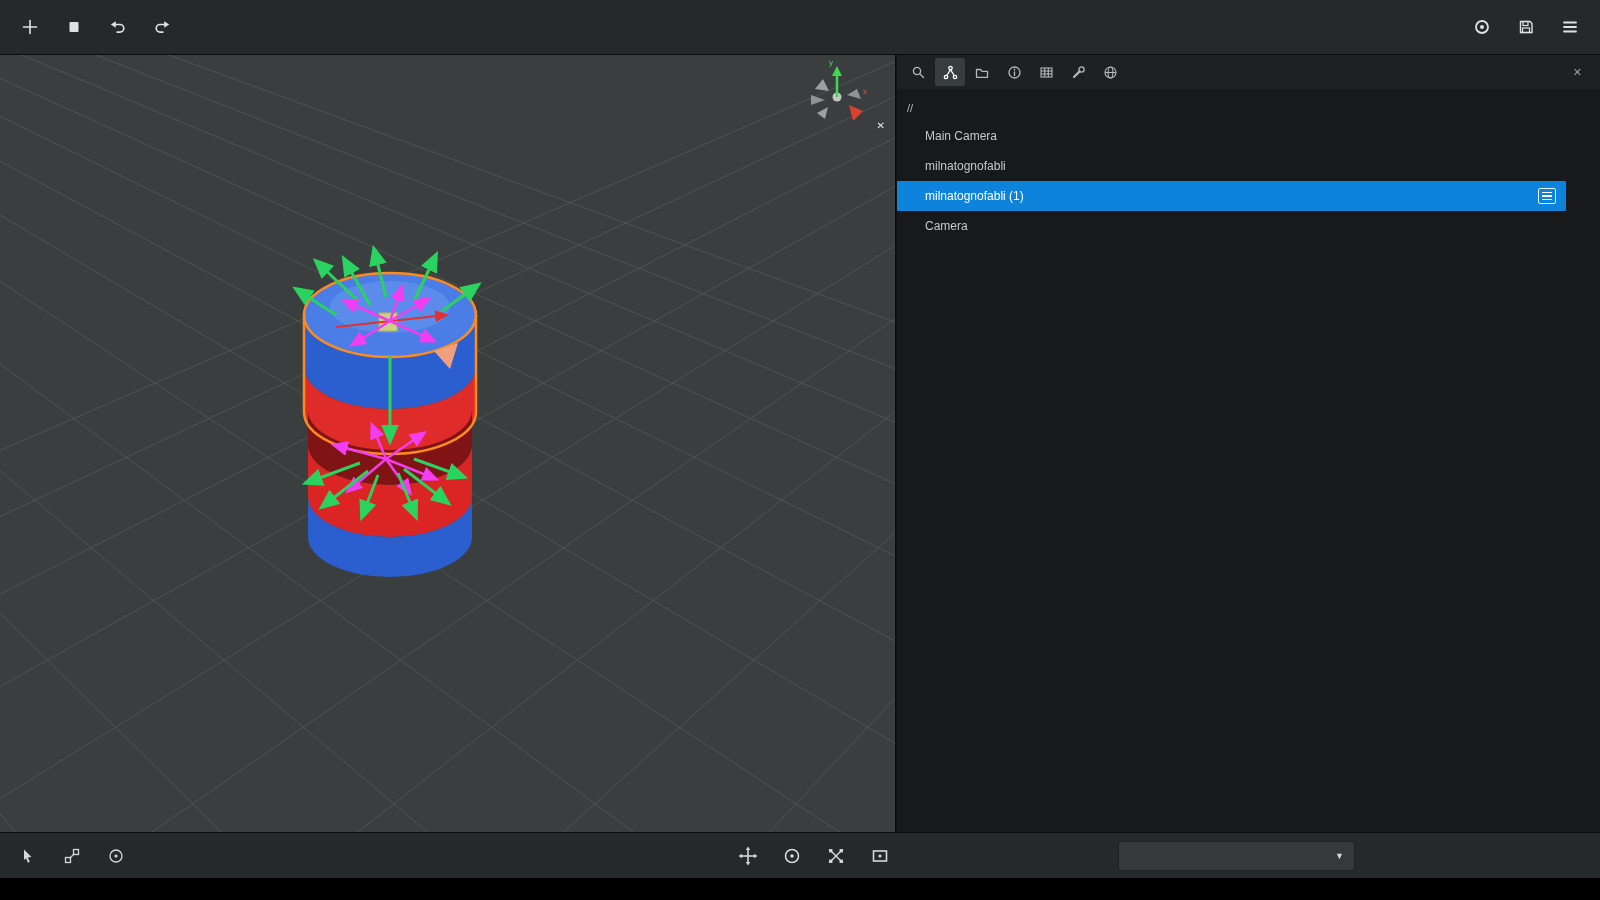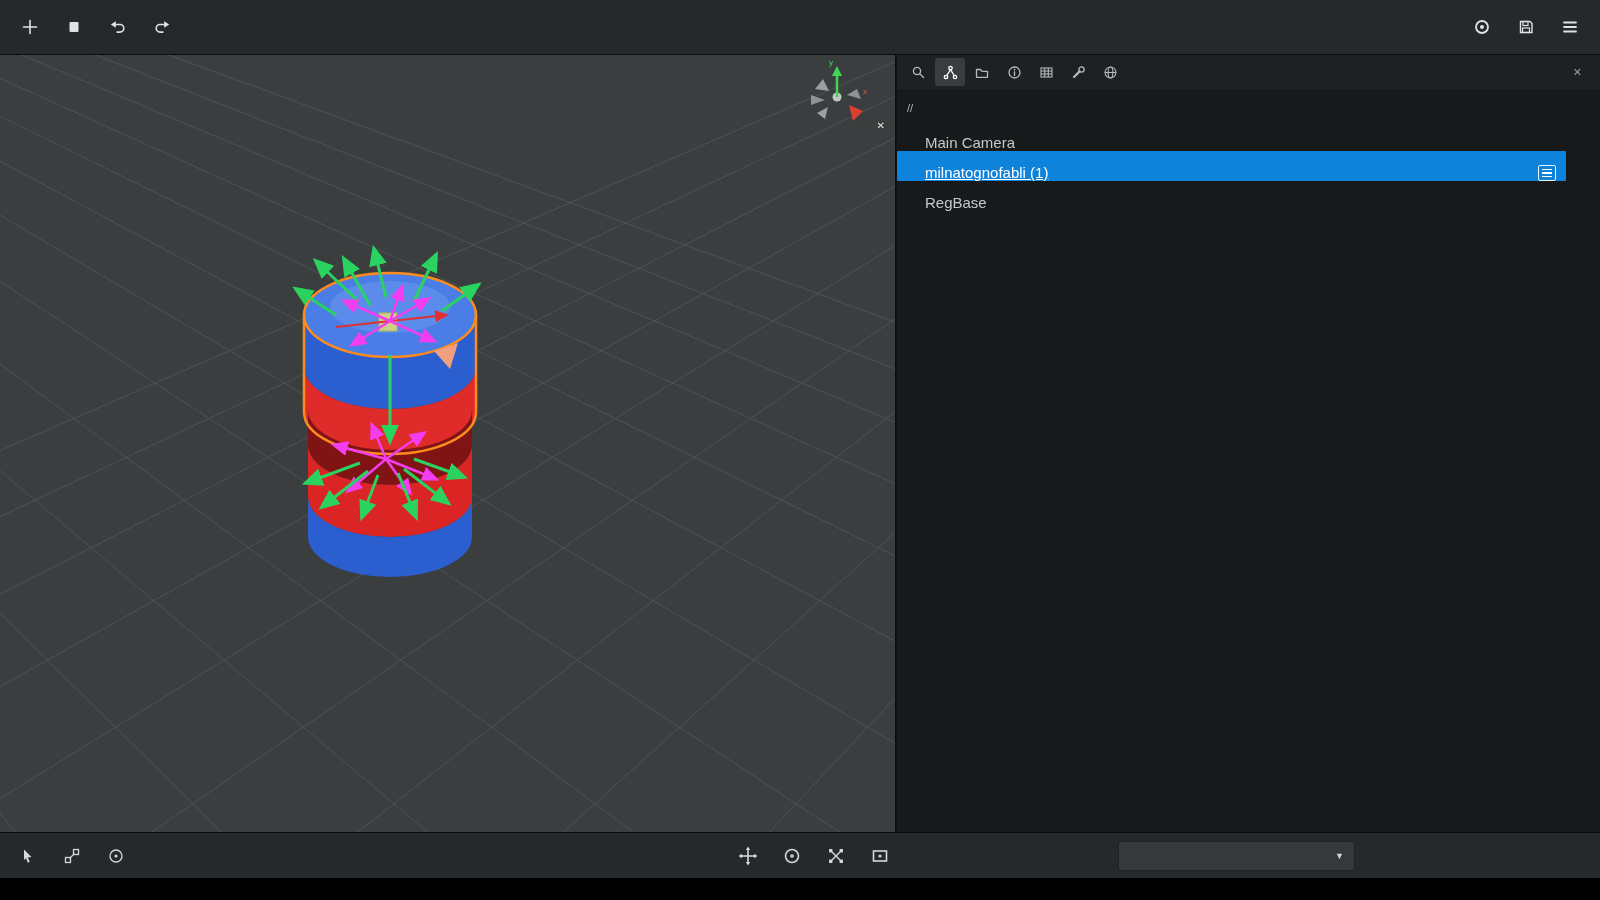--- a/index.html
+++ b/index.html
@@ -34,23 +34,23 @@
   .tab { width:30px; height:28px; display:flex; align-items:center; justify-content:center;
          border:none; background:none; border-radius:3px; cursor:pointer; }
   .tab.active { background:#383e40; }
   .tab svg { stroke:#b4b8b9; }
   .tab.active svg { stroke:#fff; }
   .tab-close { margin-left:auto; margin-right:12px; background:none; border:none;
                color:#9da1a2; font-size:11px; cursor:pointer; }
 
   .list { padding-top:6px; }
   .h-root { height:26px; line-height:26px; padding-left:10px; color:#b4b8b9; font-size:11px; }
-  .h-row { height:30px; display:flex; align-items:flex-end; padding-left:28px; color:#c6c9ca;
-           font-size:15px; cursor:default; }
-  .h-row.selected { background:#0d83dc; color:#fff; margin-right:34px; padding-right:10px; border-radius:1px;text-decoration:underline; }
+  .h-row { height:30px; display:flex; align-items:center; padding-left:28px; color:#c6c9ca;
+           font-size:12px; cursor:default; }
+  .h-row.selected { background:#0d83dc; color:#fff; margin-right:34px; padding-right:10px; border-radius:1px; }
   .row-menu { margin-left:auto; display:flex; flex-direction:column; gap:2px; padding:3px 3px;
               border:1px solid rgba(255,255,255,.9); border-radius:2px; cursor:pointer; }
   .row-menu i { display:block; width:10px; height:1.5px; background:#fff; }
 
   
   .bottombar { position:absolute; left:0; top:832px; width:1600px; height:46px; background:#26292b;
                border-top:1px solid #0b0c0c; }
   .bb-left { position:absolute; left:10px; top:0; height:46px; display:flex; align-items:center; gap:8px; }
   .bb-center { position:absolute; left:730px; top:0; height:46px; display:flex; align-items:center; gap:8px; }
   .dropdown { position:absolute; left:1118px; top:8px; width:237px; height:30px; background:#35393b;
@@ -291,30 +291,33 @@
         </svg>
       </button>
       <button class="tab-close">✕</button>
     </div>
 
     <div class="list">
       <div class="h-root">//</div>
       <div class="h-row">
         <span>Main Camera</span>
       </div>
+      <div class="h-row">
+        <span>milnatognofabli</span>
+      </div>
       <div class="h-row selected">
         <span>milnatognofabli (1)</span>
         <span class="row-menu">
             <i></i>
             <i></i>
             <i></i>
           </span>
       </div>
       <div class="h-row">
-        <span>RegBase</span>
+        <span>Camera</span>
       </div>
     </div>
   </aside>
 
   <footer class="bottombar">
     <div class="bb-left">
       <button class="icon-btn">
         <svg width="18" height="18">
           <polygon points="5,2.5 12.5,10 8.8,10.4 10.8,14.8 8.9,15.7 7,11.2 5,13" fill="#d5d8d9"></polygon>
         </svg>

